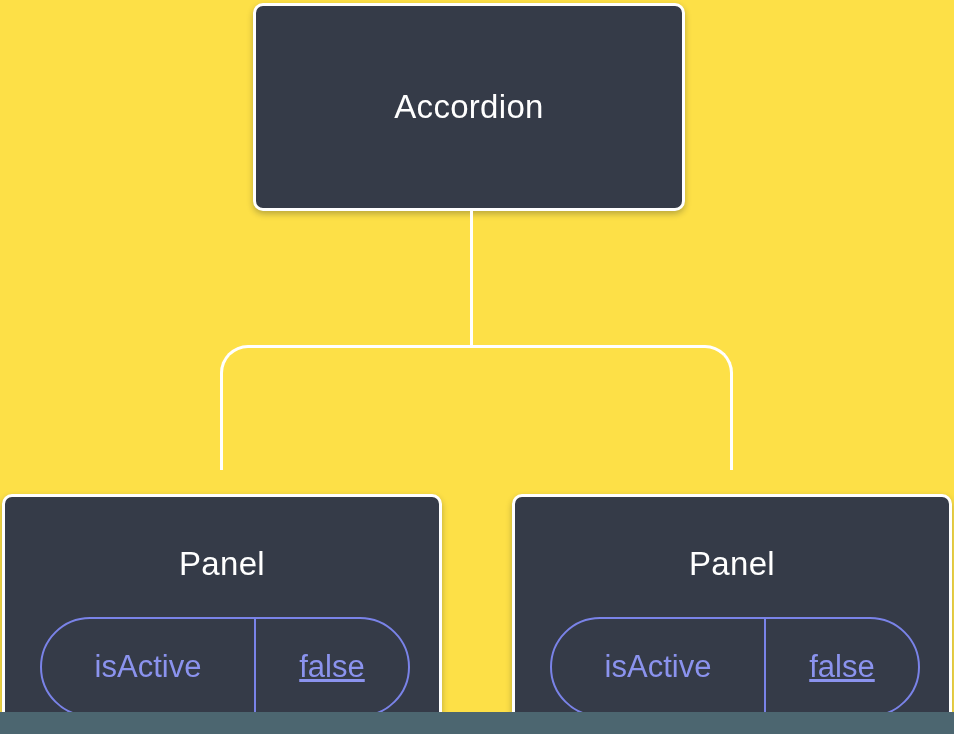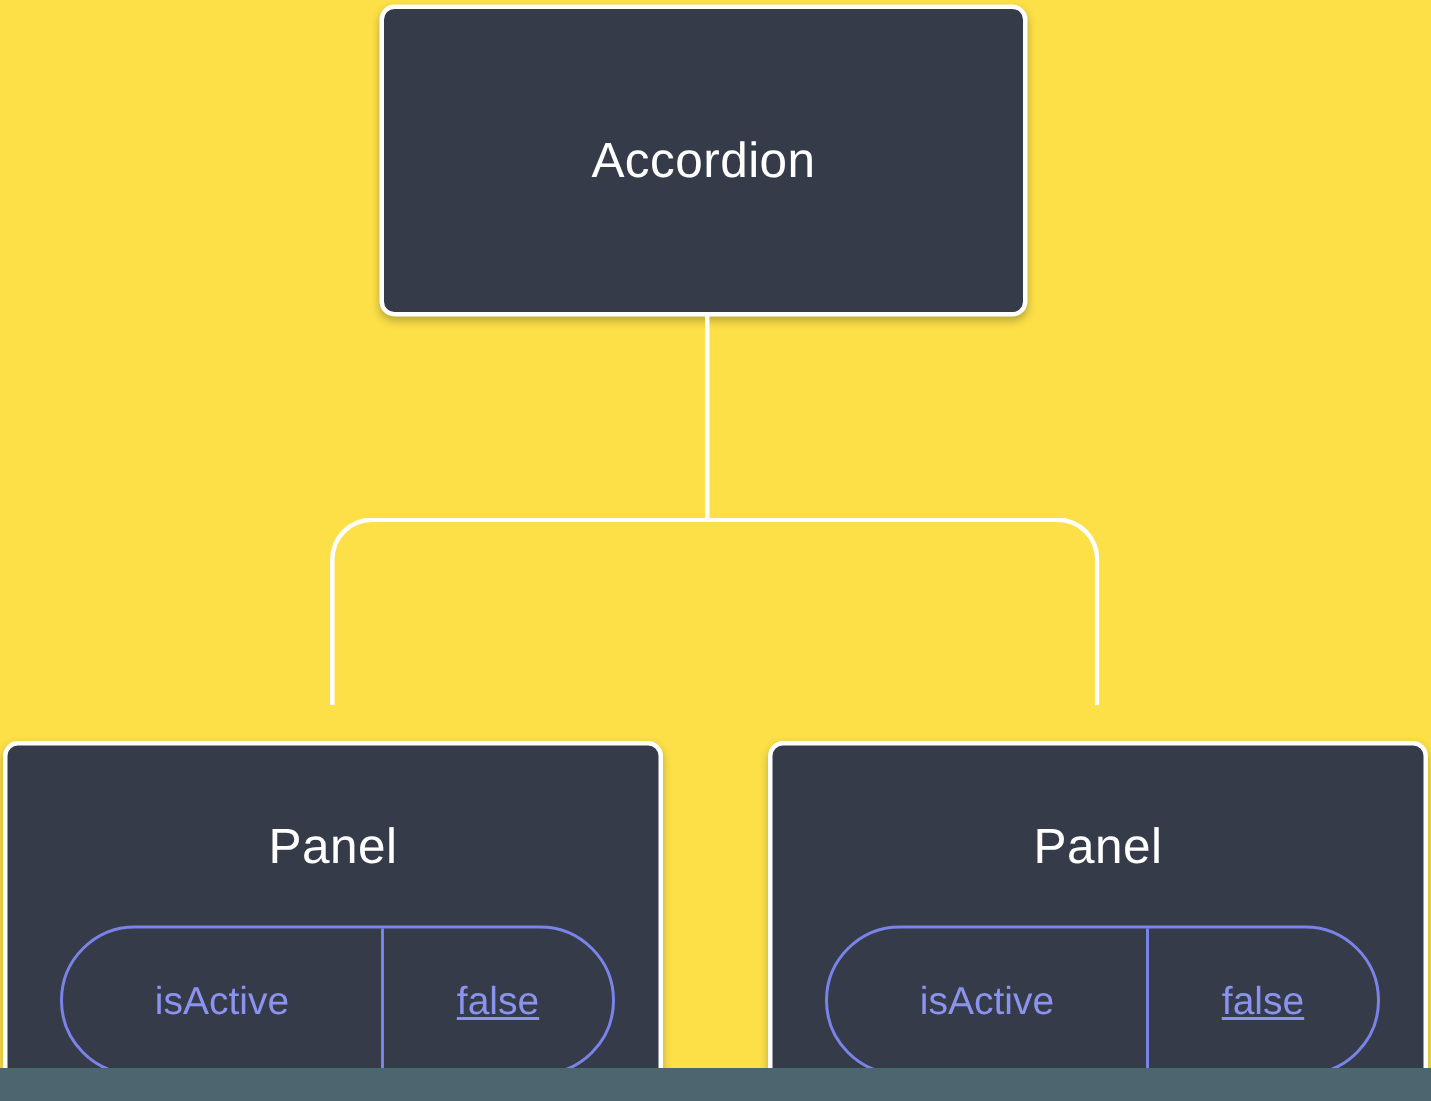--- a/index.html
+++ b/index.html
@@ -87,21 +87,21 @@
     left: 35px;
     top: 120px;
     width: 370px;
     height: 100px;
     box-sizing: border-box;
     border: 2.5px solid #7a83e8;
     border-radius: 50px;
     display: flex;
     align-items: stretch;
     color: #8b93ee;
-    font-size: 26px;
+    font-size: 31px;
     font-weight: 500;
   }
   .state-key {
     width: 214px;
     box-sizing: border-box;
     border-right: 2.5px solid #7a83e8;
     display: flex;
     align-items: center;
     justify-content: center;
   }

